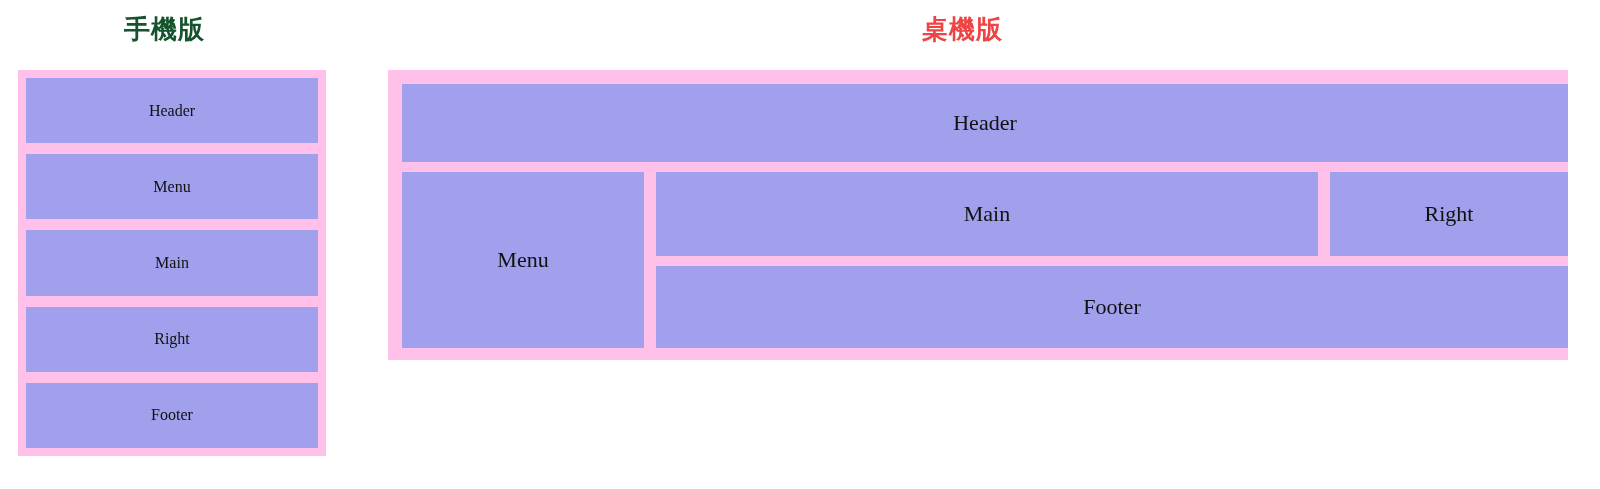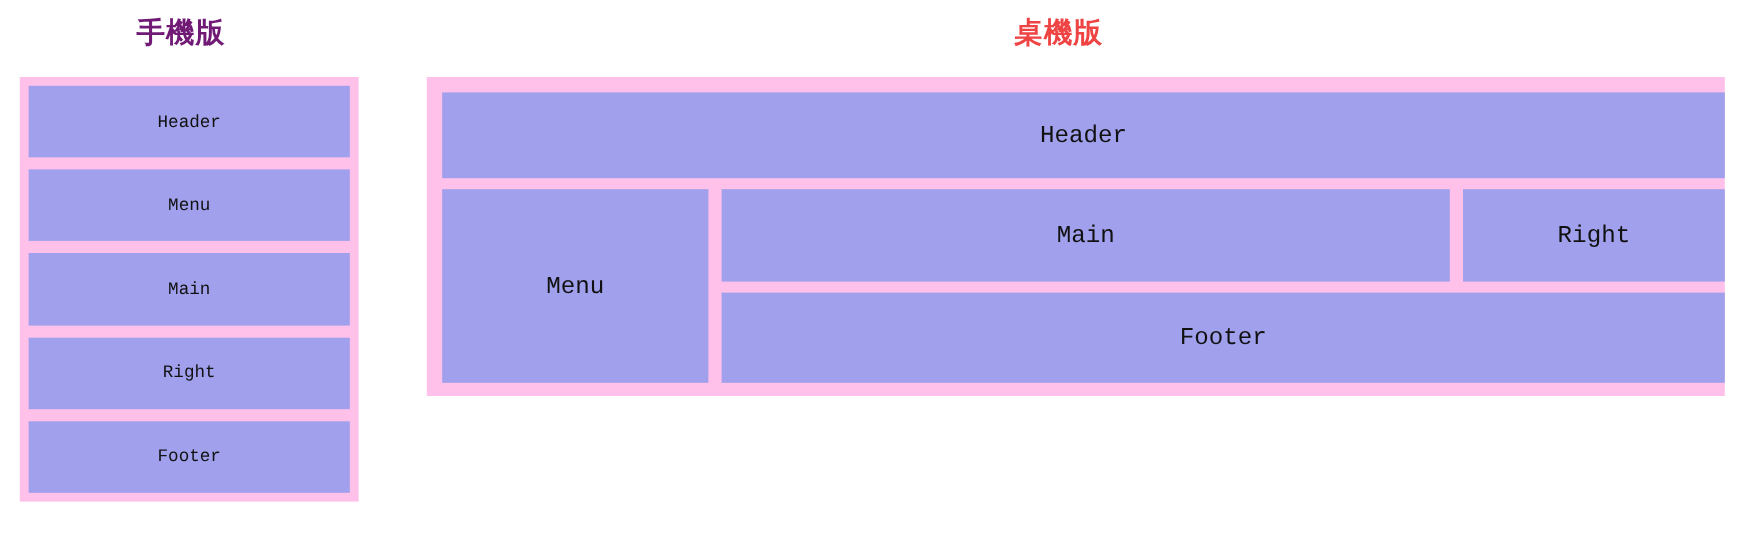--- a/index.html
+++ b/index.html
@@ -25,21 +25,21 @@
     letter-spacing: 1px;
     white-space: nowrap;
   }
   #title-mobile  { left: 124px; top: 12px; }
   #title-desktop { left: 922px; top: 12px; }
 
   
   .cell {
     background: var(--cellbg, #a0a0ec);
     color: #111111;
-    font-family: Liberation Mono, monospace;
+    font-family: Liberation Serif, serif;
     display: flex;
     align-items: center;
     justify-content: center;
     box-sizing: border-box;
   }
 
   
   #mobile-layout {
     position: absolute;
     left: 18px;
@@ -76,21 +76,21 @@
 
   .area-header { grid-column: 1 / 4; grid-row: 1 / 2; }
   .area-menu   { grid-column: 1 / 2; grid-row: 2 / 4; }
   .area-main   { grid-column: 2 / 3; grid-row: 2 / 3; }
   .area-right  { grid-column: 3 / 4; grid-row: 2 / 3; }
   .area-footer { grid-column: 2 / 4; grid-row: 3 / 4; }
 </style>
 </head>
 <body style="background: rgb(255, 255, 255);">
 
-<div id="title-mobile" class="title" style="color: #701a75;">手機版</div>
+<div id="title-mobile" class="title" style="color: #14532d;">手機版</div>
 
 <div id="title-desktop" class="title" style="color: #ef4444;">桌機版</div>
 
 <div id="mobile-layout">
   <div class="cell" style="color: rgb(17, 17, 17);">Header</div>
   <div class="cell" style="color: rgb(17, 17, 17);">Menu</div>
   <div class="cell" style="color: rgb(17, 17, 17);">Main</div>
   <div class="cell" style="color: rgb(17, 17, 17);">Right</div>
   <div class="cell" style="color: rgb(17, 17, 17);">Footer</div>
 </div>

